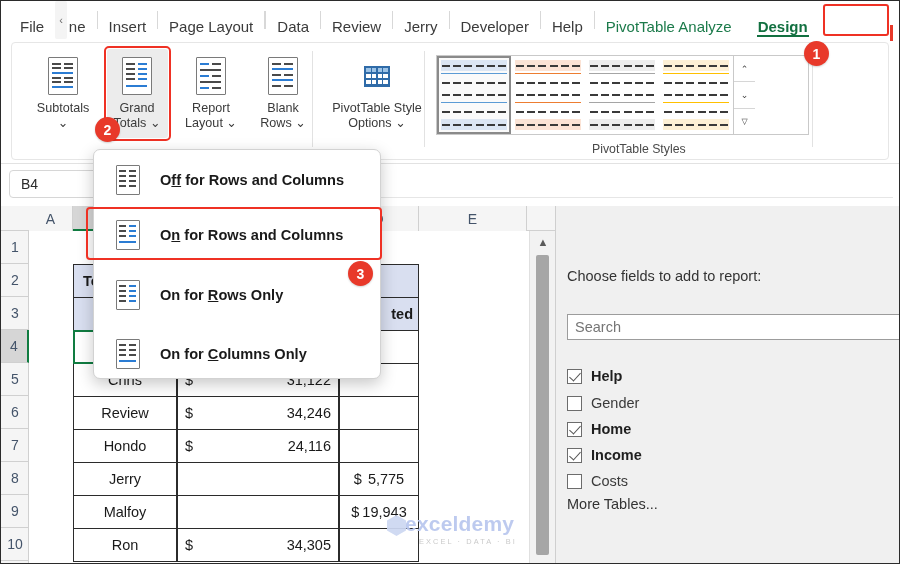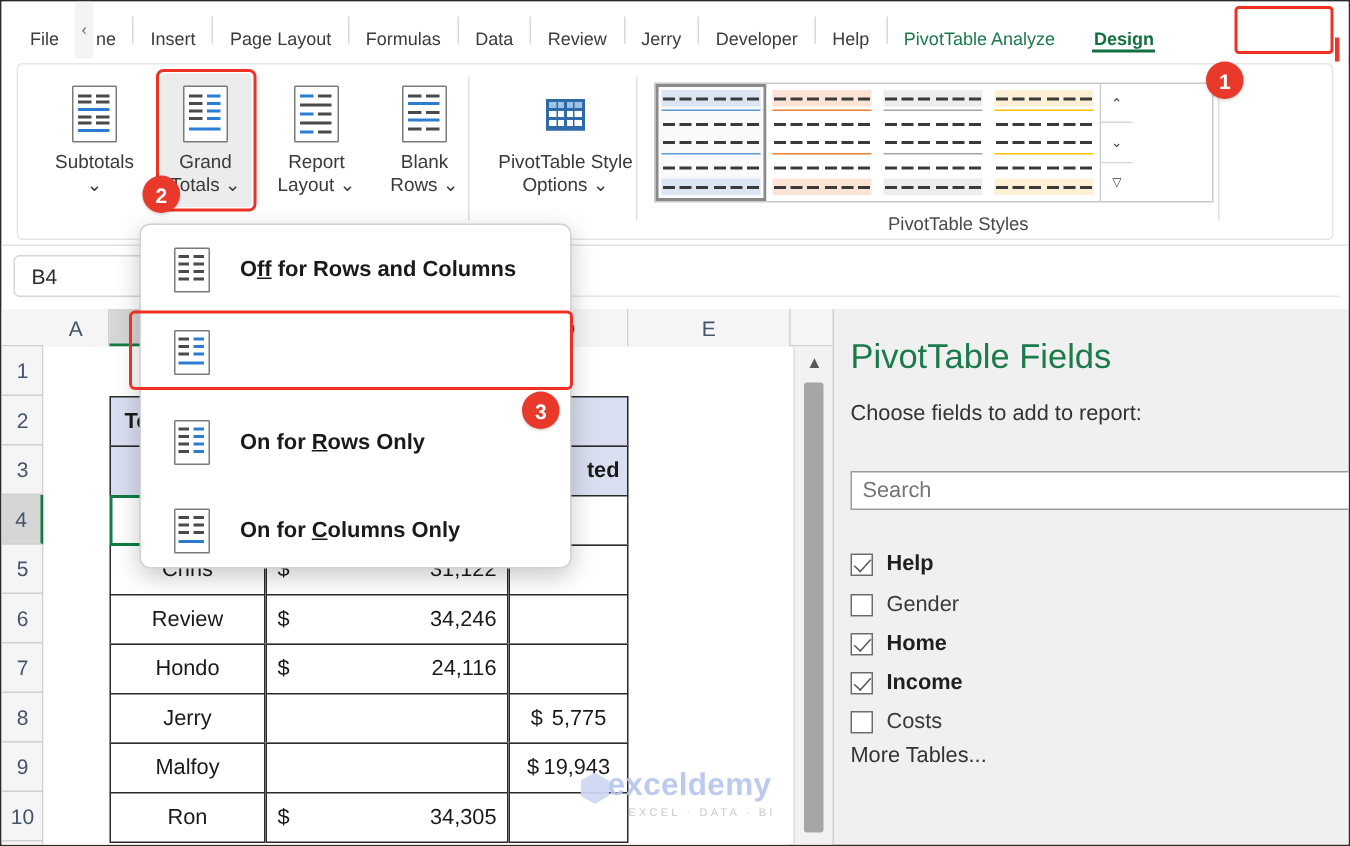--- a/index.html
+++ b/index.html
@@ -20,21 +20,21 @@
 
   
   .tabbar {
     position: absolute; left: 0; top: 0;
     width: 900px; height: 38px;
     background: #ffffff;
     display: flex; align-items: center;
     padding-left: 8px;
   }
   .tab {
-    font-size: 12px;
+    font-size: 15px;
     color: #3b3b3b;
     padding: 6px 11px;
     white-space: nowrap;
     line-height: 1;
     position: relative;
     margin-top: 12px;
   }
   .tab-sep {
     width: 1px; height: 18px;
     background: #d8d8d8;
@@ -431,21 +431,20 @@
     <div class="tab"><span>File</span></div>
     <div class="tab-collapse">
         <span>‹</span>
       </div>
     <div class="tab" style="padding-left:2px;"><span>ne</span></div>
     <div class="tab-sep"></div>
     <div class="tab"><span>Insert</span></div>
     <div class="tab-sep"></div>
     <div class="tab"><span>Page Layout</span></div>
     <div class="tab-sep"></div>
-    <div class="tab"><span>Formulas</span></div>
     <div class="tab-sep"></div>
     <div class="tab"><span>Data</span></div>
     <div class="tab-sep"></div>
     <div class="tab"><span>Review</span></div>
     <div class="tab-sep"></div>
     <div class="tab"><span>Jerry</span></div>
     <div class="tab-sep"></div>
     <div class="tab"><span>Developer</span></div>
     <div class="tab-sep"></div>
     <div class="tab"><span>Help</span></div>
@@ -870,21 +869,20 @@
     </div>
   </div>
 
   <div class="watermark">
     <div class="wm-cube"></div>
     <div class="wm-main">exceldemy</div>
     <div class="wm-sub">EXCEL · DATA · BI</div>
   </div>
 
   <div class="pane">
-    <div class="pane-title">PivotTable Fields</div>
     <div class="pane-sub">Choose fields to add to report:</div>
     <input class="pane-search" placeholder="Search" style="">
 
     <div class="fieldrow checked" style="top:158px;">
       <span class="cb on"></span>
       <span class="lbl">Help</span>
     </div>
     <div class="fieldrow" style="top:185px;">
       <span class="cb"></span>
       <span class="lbl">Gender</span>
@@ -929,20 +927,21 @@
           <span class="page" style="position:absolute;inset:0;border:1.4px solid #7a7a7a;background:#fff;"></span>
           <i class="dark" style="top:5px;left:3px;width:7px;"></i>
             <i class="blue" style="top:5px;left:13px;width:7px;"></i>
           <i class="dark" style="top:10px;left:3px;width:7px;"></i>
             <i class="blue" style="top:10px;left:13px;width:7px;"></i>
           <i class="dark" style="top:15px;left:3px;width:7px;"></i>
             <i class="blue" style="top:15px;left:13px;width:7px;"></i>
           <i class="blue" style="top:21px;left:3px;width:17px;height:2.2px;"></i>
         </span>
       </span>
+      <span class="mtext"><span>O</span><u>n</u><span> for Rows and Columns</span></span>
     </div>
 
     <div class="mi" style="top:119px;">
       <span>
         <span class="doc-ico" style="display:block;width:24px;height:30px;">
           <span class="page" style="position:absolute;inset:0;border:1.4px solid #7a7a7a;background:#fff;"></span>
           <i class="dark" style="top:5px;left:3px;width:7px;"></i>
             <i class="blue" style="top:5px;left:13px;width:7px;"></i>
           <i class="dark" style="top:10px;left:3px;width:7px;"></i>
             <i class="blue" style="top:10px;left:13px;width:7px;"></i>

